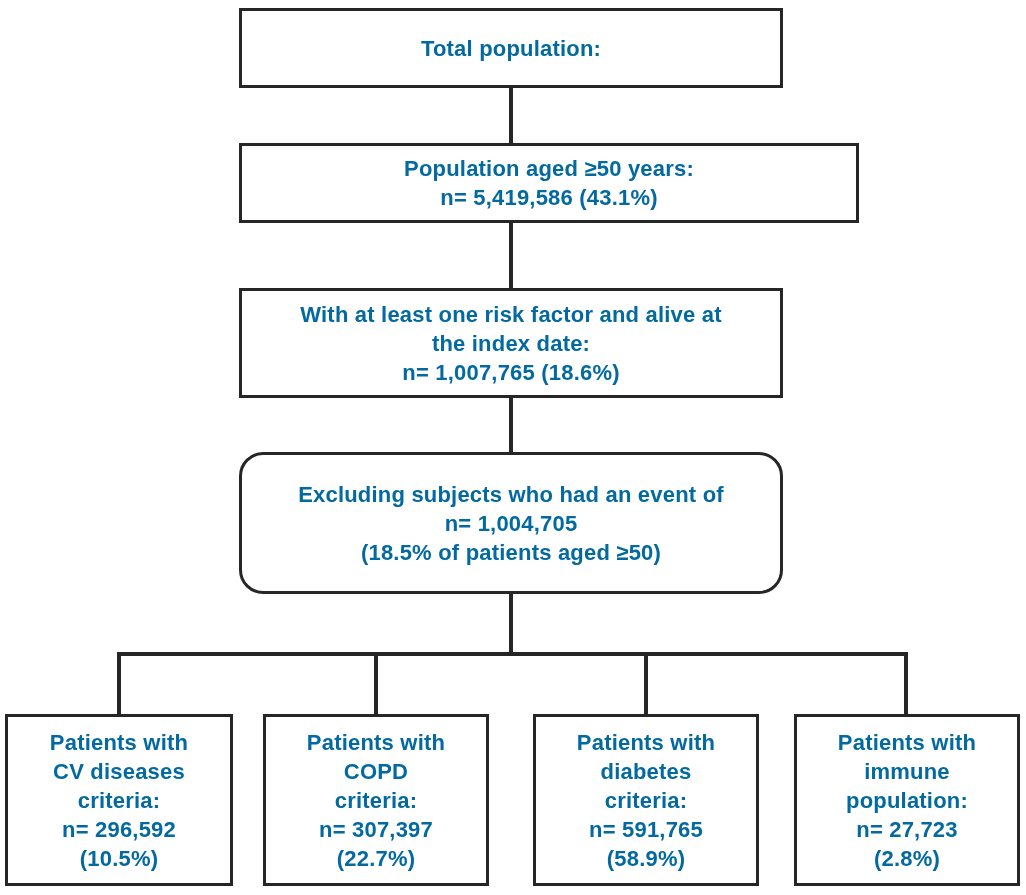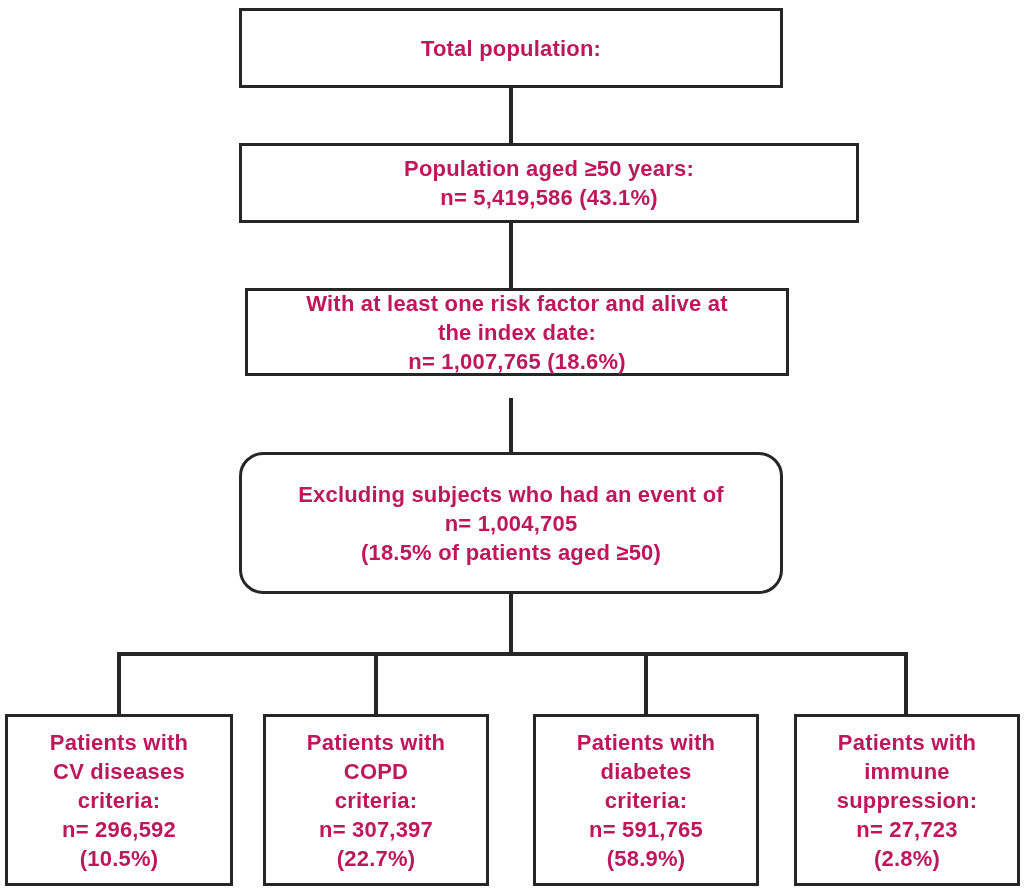--- a/index.html
+++ b/index.html
@@ -21,32 +21,32 @@
     border: 3px solid #262626;
     background: #ffffff;
     display: flex;
     flex-direction: column;
     justify-content: center;
     align-items: center;
     text-align: right;
     font-weight: 700;
     font-size: 22px;
     line-height: 29px;
-    color: #be185d;
+    color: #0369a1;
     letter-spacing: 0.2px;
   }
   .box .bline { white-space: nowrap; }
   .conn {
     position: absolute;
     background: #262626;
   }
   
   #b1 { left: 239px; top: 8px;   width: 544px; height: 80px; }
   #b2 { left: 239px; top: 143px; width: 620px; height: 80px; }
-  #b3 { left: 245px; top: 288px; width: 544px; height: 88px; }
+  #b3 { left: 239px; top: 288px; width: 544px; height: 110px; }
   #b4 { left: 239px; top: 452px; width: 544px; height: 142px; border-radius: 24px; }
   
   #ba { left: 5px;   top: 714px; width: 228px; height: 172px; }
   #bb { left: 263px; top: 714px; width: 226px; height: 172px; }
   #bc { left: 533px; top: 714px; width: 226px; height: 172px; }
   #bd { left: 794px; top: 714px; width: 226px; height: 172px; }
   
   #v1 { left: 509px; top: 88px;  width: 4px; height: 55px; }
   #v2 { left: 509px; top: 223px; width: 4px; height: 65px; }
   #v3 { left: 509px; top: 398px; width: 4px; height: 54px; }
@@ -104,21 +104,21 @@
     <div class="bline">Patients with</div>
     <div class="bline">diabetes</div>
     <div class="bline">criteria:</div>
     <div class="bline">n= 591,765</div>
     <div class="bline">(58.9%)</div>
   </div>
 
   <div class="box" id="bd">
     <div class="bline">Patients with</div>
     <div class="bline">immune</div>
-    <div class="bline">suppression:</div>
+    <div class="bline">population:</div>
     <div class="bline">n= 27,723</div>
     <div class="bline">(2.8%)</div>
   </div>
 
   <div class="conn" id="v1"></div>
   <div class="conn" id="v2"></div>
   <div class="conn" id="v3"></div>
   <div class="conn" id="v4"></div>
   <div class="conn" id="hbranch"></div>
   <div class="conn" id="d1"></div>

